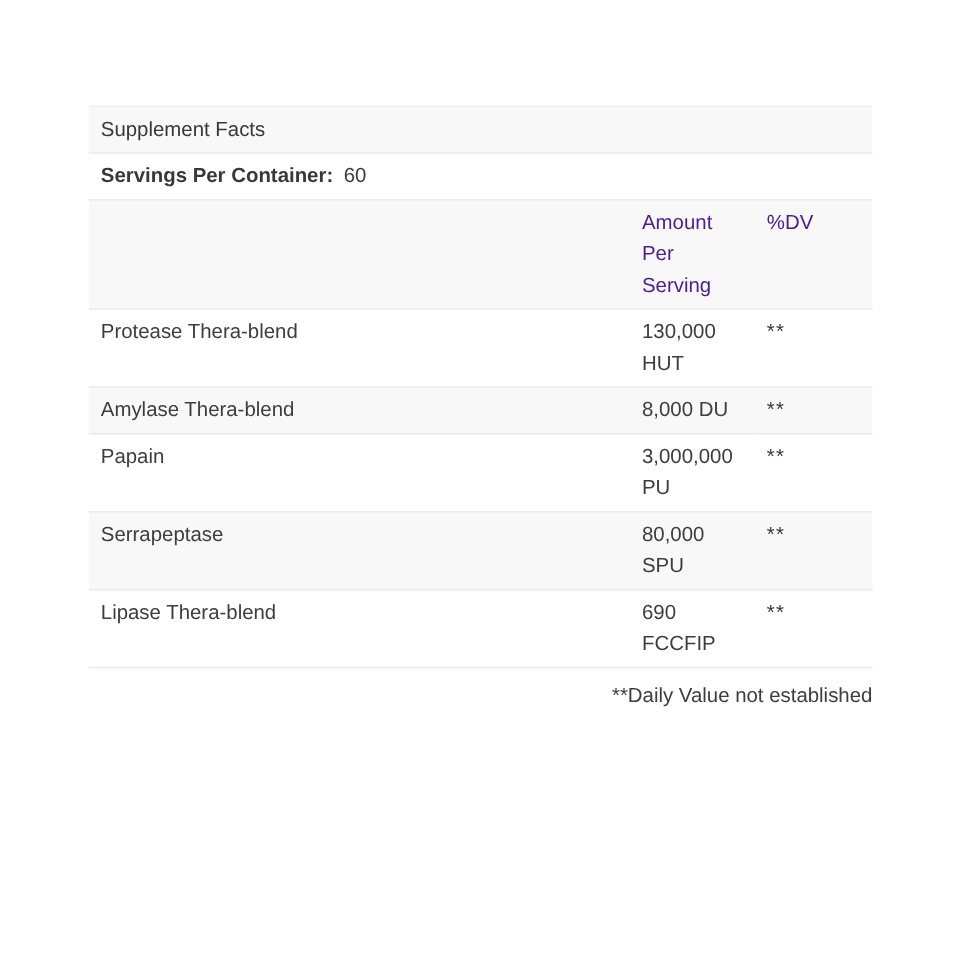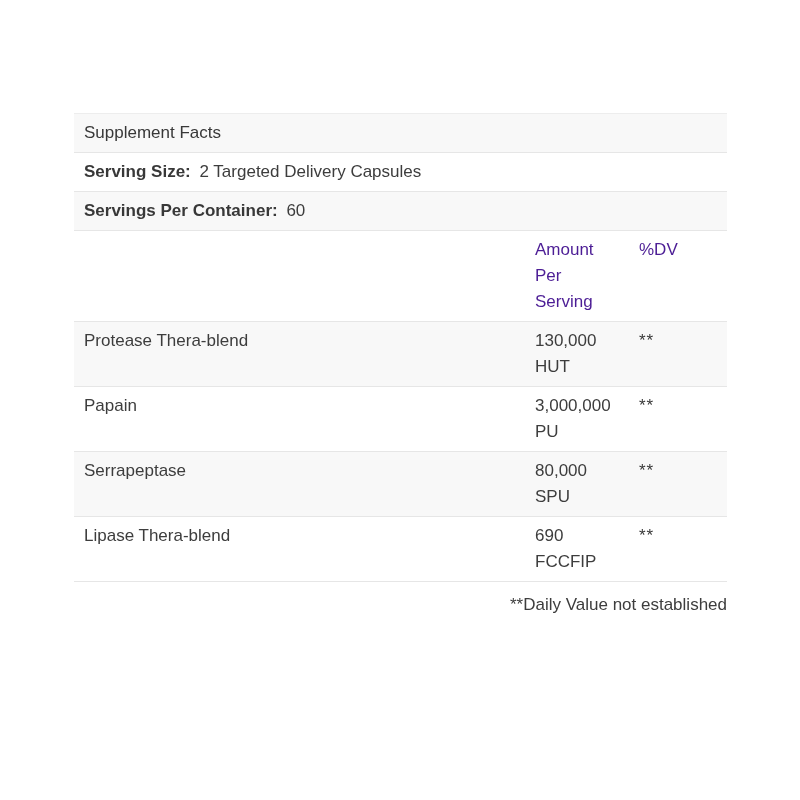--- a/index.html
+++ b/index.html
@@ -7,21 +7,21 @@
   body {
     width: 800px; height: 800px;
     font-family: "Liberation Sans", sans-serif;
     color: #3d3d3d;
     position: relative;
     overflow: hidden;
   }
   .panel {
     position: absolute;
     left: 74px;
-    top: 113px;
+    top: 88px;
     width: 653px;
   }
   table.sf {
     width: 653px;
     border-collapse: collapse;
     table-layout: fixed;
     border-top: 1px solid #ededed;
   }
   table.sf tr { border-bottom: 1px solid #e6e6e6; }
   table.sf tr:nth-child(odd) td,
@@ -64,37 +64,39 @@
     <colgroup>
       <col class="c-name">
         <col class="c-amt">
         <col class="c-dv">
     </colgroup>
     <tbody>
       <tr>
         <td colspan="3" class="title-cell">Supplement Facts</td>
       </tr>
       <tr>
-        <td colspan="3"><span class="b">Serving Size:</span> <span>2 Targeted Delivery Capsules</span></td>
-      </tr>
-      <tr>
         <td colspan="3"><span class="b">Servings Per Container:</span> <span>60</span></td>
       </tr>
       <tr>
         <th></th>
         <th class="pre">Amount
 Per
 Serving</th>
         <th>%DV</th>
       </tr>
 
       <tr>
         <td>Protease Thera-blend</td>
         <td class="pre">130,000
 HUT</td>
+        <td class="dv-cell">**</td>
+      </tr>
+      <tr>
+        <td>Amylase Thera-blend</td>
+        <td class="pre">8,000 DU</td>
         <td class="dv-cell">**</td>
       </tr>
       <tr>
         <td>Papain</td>
         <td class="pre">3,000,000
 PU</td>
         <td class="dv-cell">**</td>
       </tr>
       <tr>
         <td>Serrapeptase</td>

